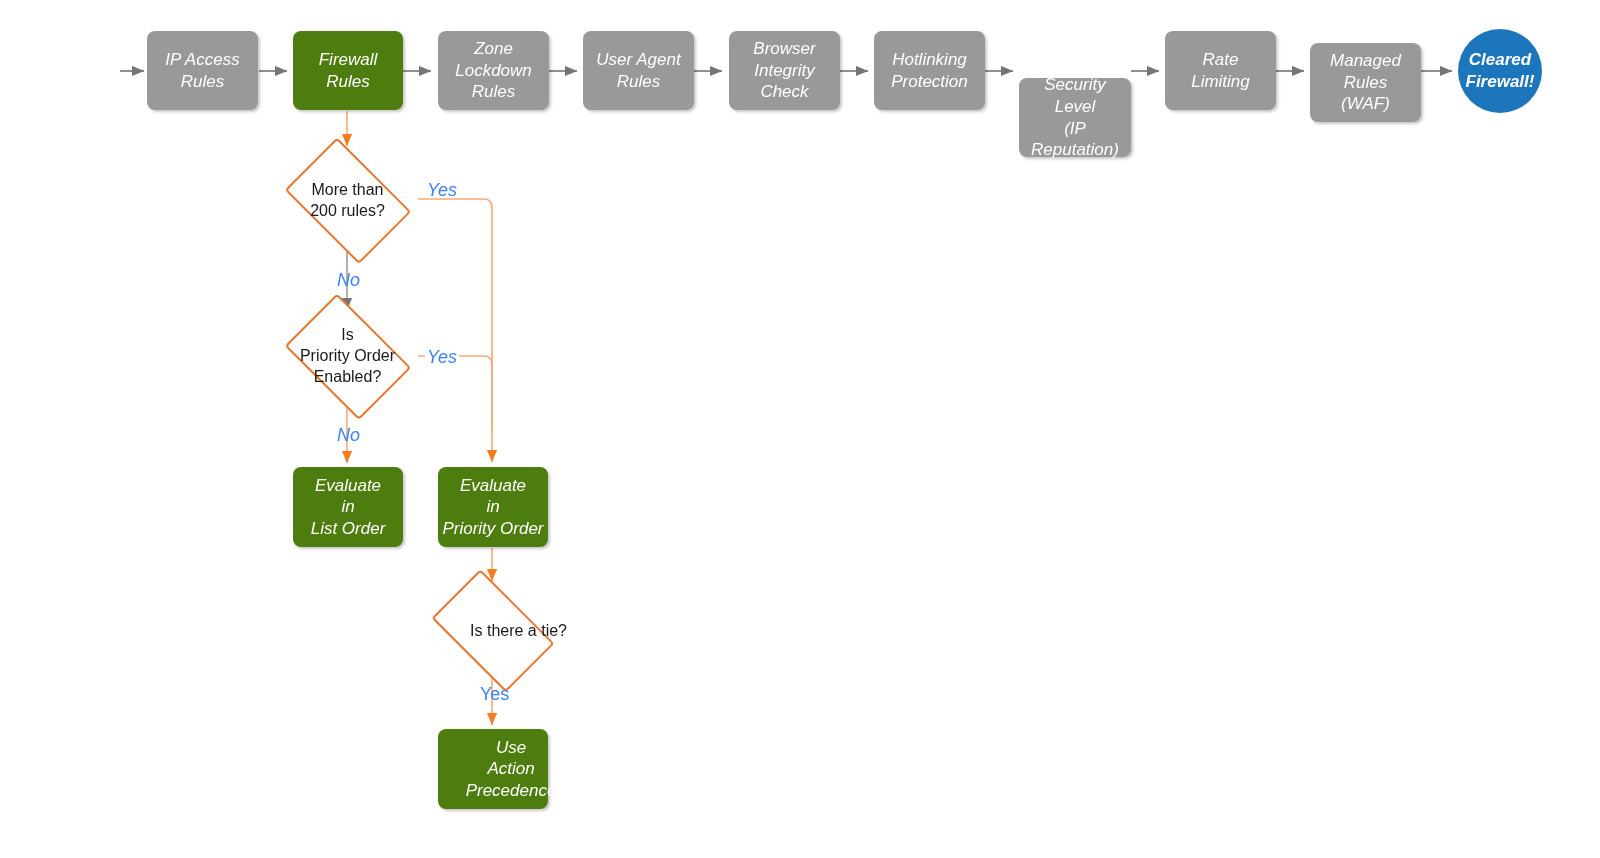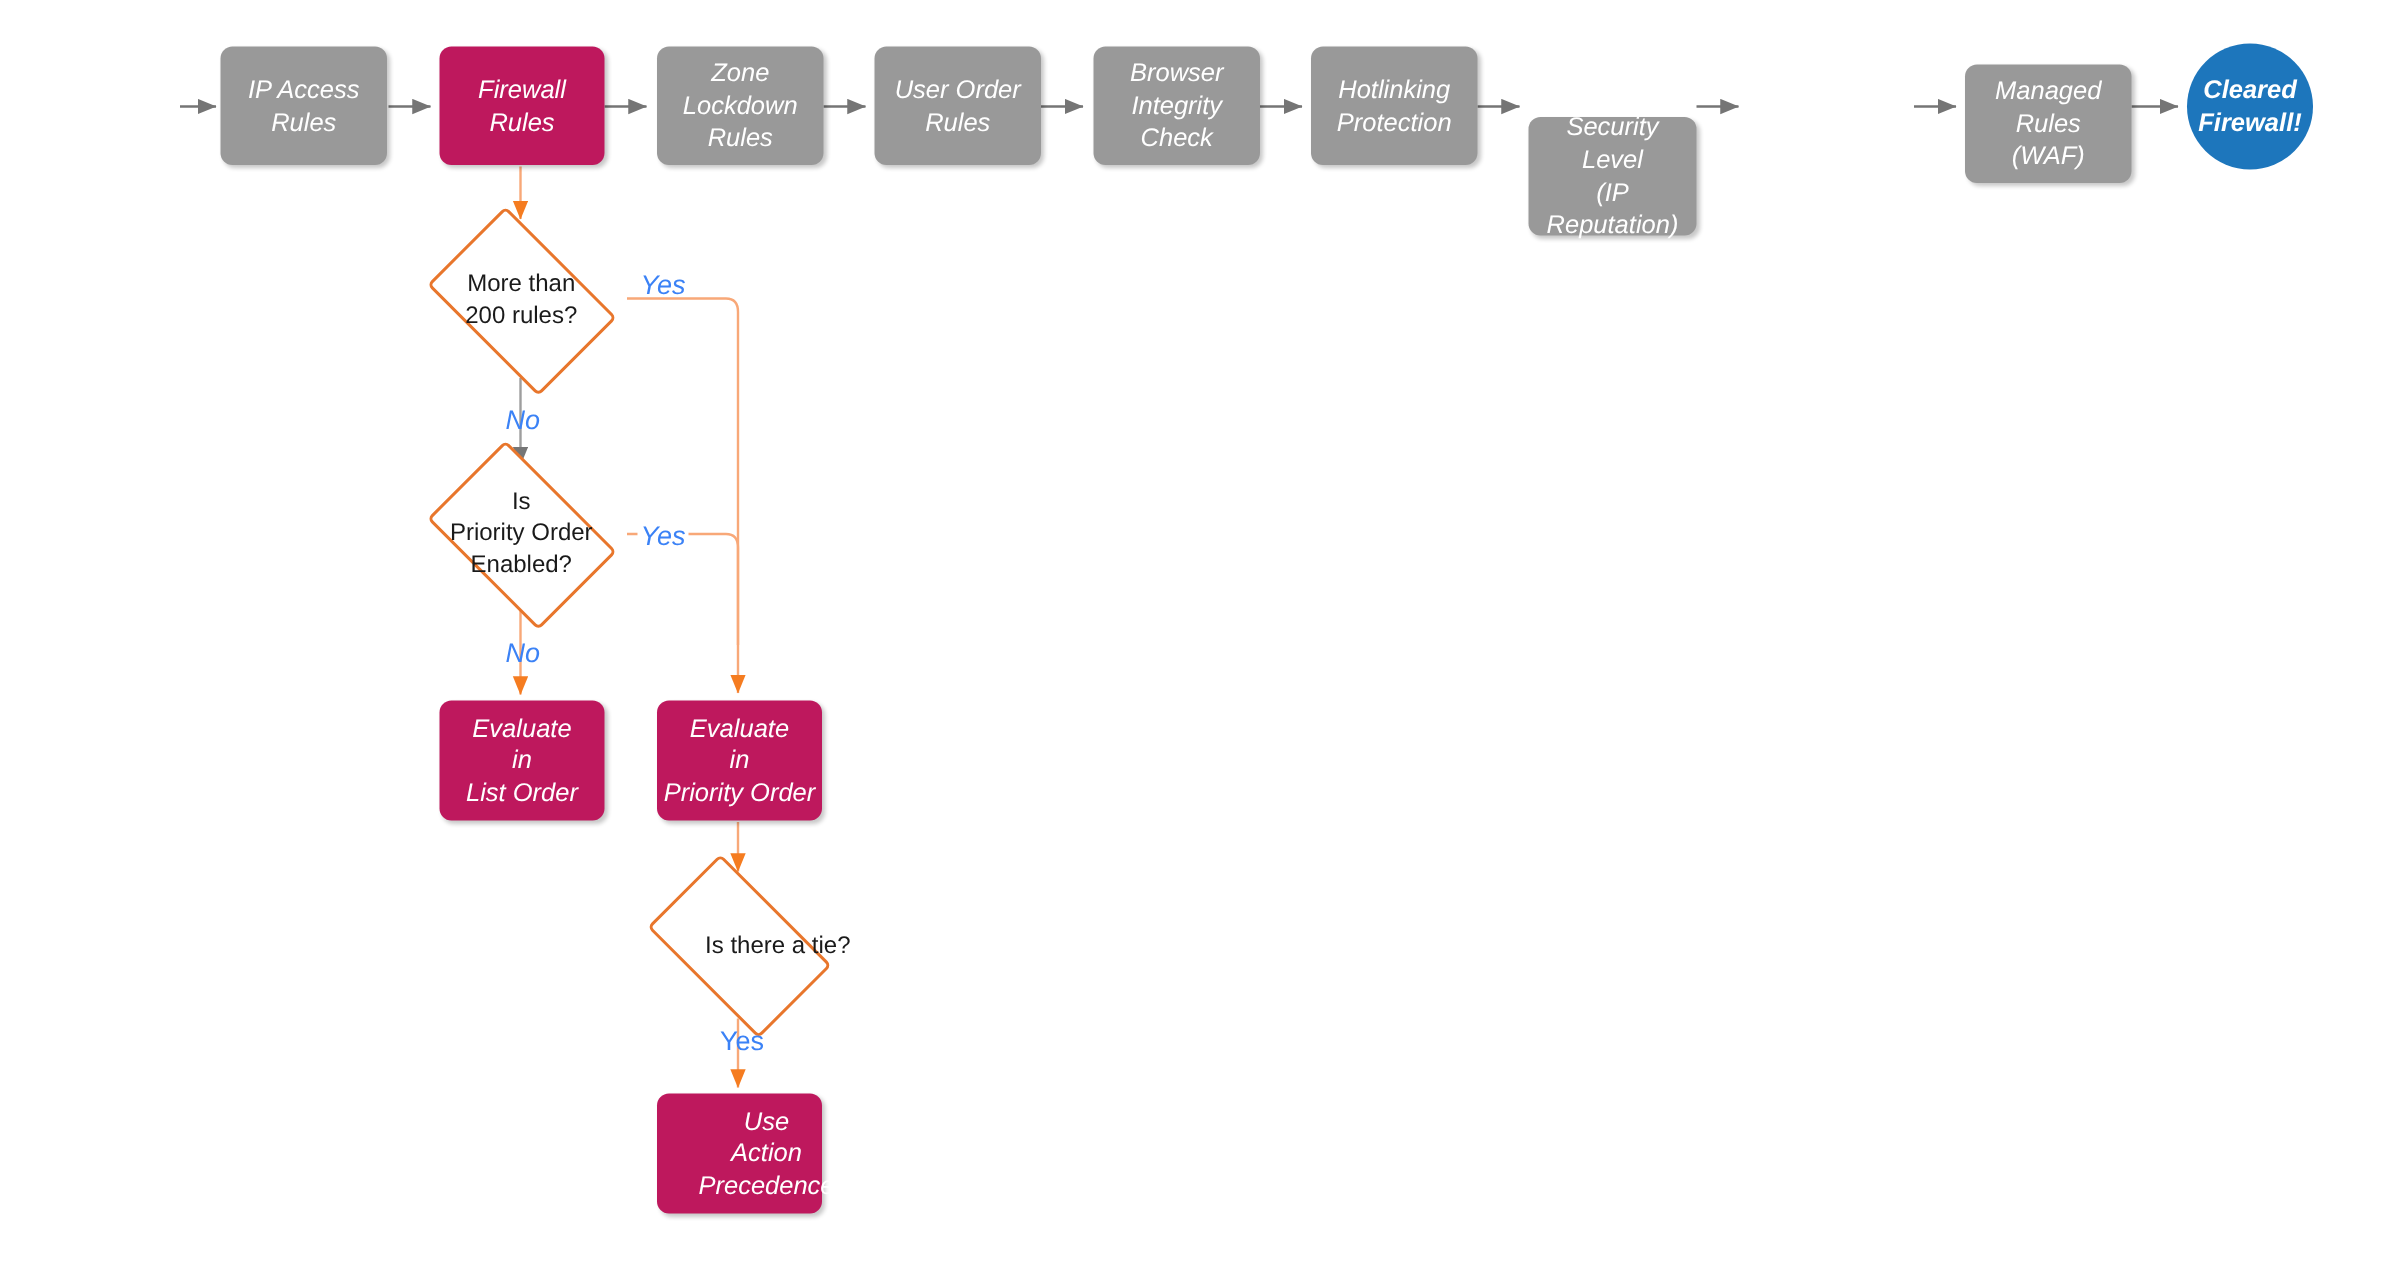--- a/index.html
+++ b/index.html
@@ -38,21 +38,21 @@
   }
 
   .proc {
     border-radius: 8px;
     font-style: italic;
     font-size: 17px;
     color: #ffffff;
     box-shadow: 2px 2px 3px rgba(0,0,0,0.22);
   }
   .proc.gray   { background: #999999; }
-  .proc.orange { background: #be185d; }
+  .proc.orange { background: #4d7c0f; }
 
   .terminator {
     border-radius: 50%;
     font-style: italic;
     font-weight: bold;
     font-size: 17px;
   }
   .terminator.outline {
     background: #ffffff;
     border: 4px solid #1d76bc;
@@ -169,21 +169,21 @@
   <div class="node proc gray" style="left:438px; top:31px; width:111px; height:79px;">
     <div>
       <div>Zone</div>
       <div>Lockdown</div>
       <div>Rules</div>
     </div>
   </div>
 
   <div class="node proc gray" style="left:583px; top:31px; width:111px; height:79px;">
     <div>
-      <div>User Order</div>
+      <div>User Agent</div>
       <div>Rules</div>
     </div>
   </div>
 
   <div class="node proc gray" style="left:874px; top:31px; width:111px; height:79px;">
     <div>
       <div>Hotlinking</div>
       <div>Protection</div>
     </div>
   </div>
@@ -197,20 +197,26 @@
   </div>
 
   <div class="node proc gray" style="left:1019px; top:31px; width:112px; height:79px;margin-top:47px;">
     <div>
       <div>Security</div>
       <div>Level</div>
       <div>(IP Reputation)</div>
     </div>
   </div>
 
+  <div class="node proc gray" style="left:1165px; top:31px; width:111px; height:79px;">
+    <div>
+      <div>Rate</div>
+      <div>Limiting</div>
+    </div>
+  </div>
 
   <div class="node proc gray" style="left:1310px; top:31px; width:111px; height:79px;margin-top:12px;">
     <div>
       <div>Managed</div>
       <div>Rules</div>
       <div>(WAF)</div>
     </div>
   </div>
 
   <div class="node terminator filled" style="left:1458px; top:29px; width:84px; height:84px;">

